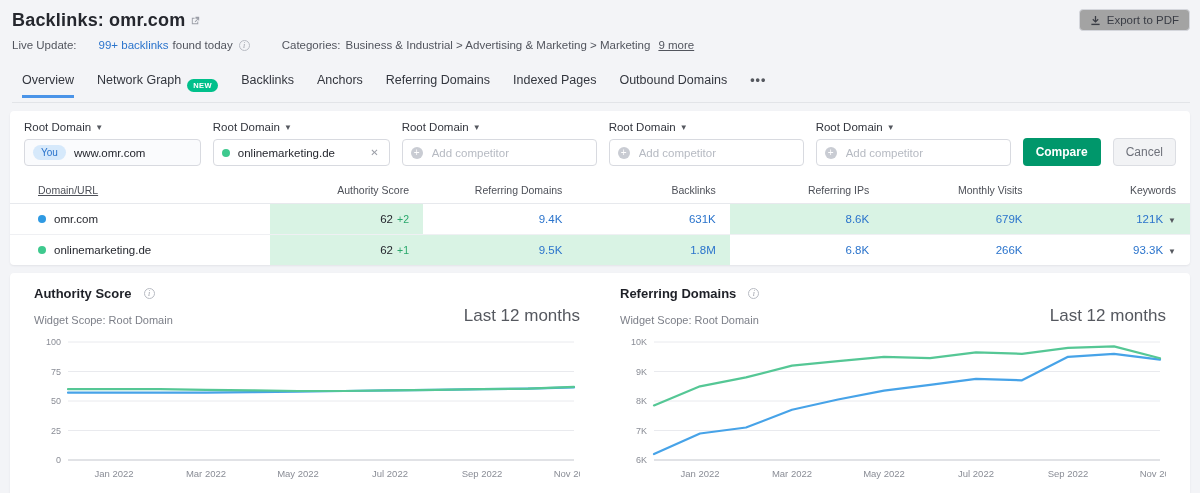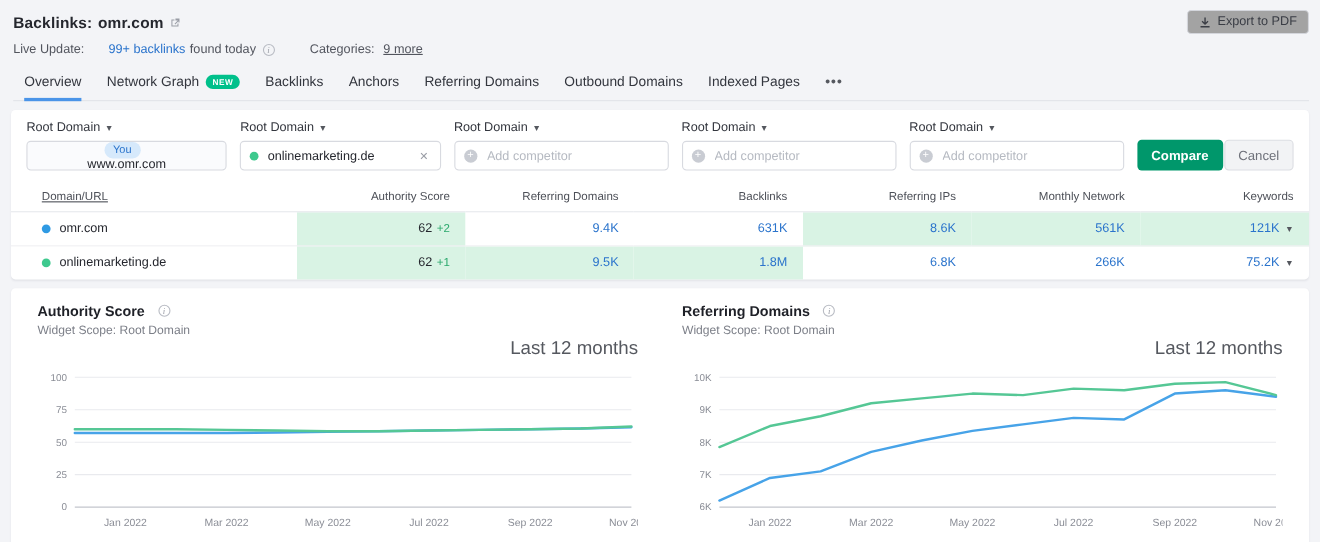--- a/index.html
+++ b/index.html
@@ -6,21 +6,21 @@
   html,body { margin:0; padding:0; }
   body {
     width:1200px; height:493px; overflow:hidden;
     background:#f3f4f7; color:#25272e;
     font-family:"Liberation Sans", sans-serif;
     font-size:12px;
   }
   
   .topbar { padding:9px 10px 0 12px; }
   .title-row { display:flex; align-items:center; }
-  .page-title { font-size:14px; font-weight:bold; letter-spacing:.2px;text-align:right; }
+  .page-title { font-size:18px; font-weight:bold; letter-spacing:.2px;text-align:right; }
   .page-title .domain { font-weight:bold; margin-left:5px; }
   .ext-icon { margin-left:5px; color:#9a9da6; display:inline-flex; }
   .spacer { flex:1; }
   .export-btn {
     display:inline-flex; align-items:center; gap:6px;
     border:1px solid #d4d6dc; border-radius:4px; background:#a3a3a3;
     padding:4px 10px; font-size:11.5px; color:#3a3d45; cursor:pointer;
   }
   .live-row { display:flex; align-items:flex-end; margin-top:8px; font-size:11.5px; color:#52555e; }
   .live-row .lnk { color:#2b74cc; text-decoration:none; margin:0 4px;padding-left:18px; }
@@ -31,44 +31,44 @@
   }
   .cats { margin-left:32px; display:flex; align-items:center; gap:5px; }
   .more-lnk { color:#52555e; text-decoration:underline; margin-left:3px; }
   
   .tabs { display:flex; align-items:center; gap:23px; margin-top:10px; padding:0 0 0 10px;
           border-bottom:1px solid #e2e4e8; }
   .tab { padding:6px 0 8px; font-size:12.5px; color:#33363e; cursor:pointer; white-space:nowrap;
          display:flex; align-items:center; gap:6px; border-bottom:3px solid transparent; margin-bottom:-1px; }
   .tab.active { border-bottom-color:#4a94e8; }
   .badge-new { background:#00c08b; color:#fff; font-size:7.5px; font-weight:bold;
-               padding:2px 6px; border-radius:8px; letter-spacing:.5px; }
+               padding:2px 6px; border-radius:8px; letter-spacing:.5px;margin-top:12px; }
   .tab.dots { font-weight:bold; letter-spacing:1px; color:#55585f; }
   
   .card { background:#fff; border-radius:4px; margin:8px 10px 0;
           box-shadow:0 1px 2px rgba(40,44,63,.08); }
   
   .filters { display:flex; align-items:flex-end; gap:12px; padding:10px 14px 12px; }
   .fcol { width:199px; }
   .flabel { font-size:11.5px; color:#33363e; margin-bottom:6px; display:flex; align-items:center; gap:4px; cursor:pointer; }
   .caret { font-size:8px; color:#55585f; }
   .fbox { height:27px; border:1px solid #d8dae0; border-radius:4px; background:#fff;
           display:flex; align-items:center; padding:0 8px; font-size:11.5px; }
-  .fbox.you-box { background:#fafbfd;flex-direction:column; }
+  .fbox.you-box { background:#fafbfd; }
   .you-pill { background:#d6e9fb; color:#2b74cc; font-size:10px; border-radius:8px;
               padding:2px 8px; margin-right:8px; }
   .dot { width:8px; height:8px; border-radius:50%; display:inline-block; flex:none; }
   .fbox .dot { margin-right:8px; }
   .fbox .val { flex:1; color:#25272e; }
   .x-btn { color:#9a9da6; font-size:10px; cursor:pointer; padding:2px; }
   .fbox input { border:none; outline:none; flex:1; font-size:11.5px; font-family:Liberation Sans, sans-serif; color:#25272e; background:transparent; }
   .fbox input::placeholder { color:#b6bac2; }
   .plus-circ { width:12px; height:12px; border-radius:50%; background:#c9ccd3; color:#fff;
                font-size:10px; line-height:12px; text-align:center; margin-right:7px; flex:none; }
-  .fbtns { display:flex; gap:1px; margin-left:auto; padding-bottom:0; }
+  .fbtns { display:flex; gap:12px; margin-left:auto; padding-bottom:0; }
   .btn-compare { background:#00976b; color:#fff; border:none; border-radius:4px;
                  padding:6px 13px; font-size:12px; font-weight:bold; cursor:pointer; }
   .btn-cancel { background:#f2f3f5; color:#6e717a; border:1px solid #dcdee3; border-radius:4px;
                 padding:6px 12px; font-size:12px; cursor:pointer; }
   
   table.cmp { width:100%; border-collapse:collapse; font-size:11.5px; }
   table.cmp th { font-weight:normal; color:#4d5058; font-size:10.5px; padding:6px 14px 7px;
                  border-bottom:1px solid #e7e9ed; text-align:right; white-space:nowrap; }
   table.cmp th:first-child { text-align:left; padding-left:28px;text-decoration:underline; }
   table.cmp td { padding:9px 14px; text-align:right; border-top:1px solid #eff0f3; white-space:nowrap; }
@@ -76,21 +76,21 @@
   td.hl { background:#d9f3e4; }
   .dcell { display:flex; align-items:center; gap:8px; }
   .tlink { color:#2b74cc; text-decoration:none; cursor:pointer; }
   .delta { color:#2aa86c; font-size:10.5px; margin-left:4px; }
   .kcaret { color:#55585f; font-size:8px; margin-left:5px; cursor:pointer; }
   
   .charts-wrap { display:flex; gap:40px; padding:13px 24px 4px; }
   .chart-box { width:546px; }
   .ch-title-row { display:flex; align-items:center; gap:6px; }
   .ch-title { font-size:13px; font-weight:bold; color:#1e2027; }
-  .ch-sub-row { display:flex; align-items:flex-start; margin-top:5px; margin-bottom:8px;flex-direction:column; }
+  .ch-sub-row { display:flex; align-items:flex-end; margin-top:5px; margin-bottom:8px; }
   .ch-sub { font-size:11px; color:#7c7f88; }
   .ch-range { margin-left:auto; font-size:17px; color:#55585f; }
   svg text { font-family:"Liberation Sans", sans-serif; }
   
   .legend { display:flex; justify-content:center; gap:22px; padding:8px 0 12px; }
   .leg-item { display:flex; align-items:center; gap:7px; cursor:pointer; }
   .chk { width:14px; height:14px; border-radius:3px; color:#fff; font-size:10px;
          display:flex; align-items:center; justify-content:center; }
   .leg-label { font-size:11.5px; color:#33363e; }
 </style>
@@ -117,20 +117,21 @@
       <span>Export to PDF</span>
     </button>
   </div>
   <div class="live-row">
     <span>Live Update:</span>
     <a class="lnk">99+ backlinks</a>
     <span>found today</span>
     <span class="info-i">i</span>
     <span class="cats">
       <span>Categories:</span>
+      <span>Business &amp; Industrial &gt; Advertising &amp; Marketing &gt; Marketing</span>
       <a class="more-lnk">9 more</a>
     </span>
   </div>
   <nav class="tabs" id="tabs">
       <span class="tab active">
         <span>Overview</span>
       </span>
       <span class="tab">
         <span>Network Graph</span>
         <span class="badge-new">NEW</span>
@@ -138,24 +139,24 @@
       <span class="tab">
         <span>Backlinks</span>
       </span>
       <span class="tab">
         <span>Anchors</span>
       </span>
       <span class="tab">
         <span>Referring Domains</span>
       </span>
       <span class="tab">
+        <span>Indexed Pages</span>
+      </span>
+      <span class="tab">
         <span>Outbound Domains</span>
-      </span>
-      <span class="tab">
-        <span>Indexed Pages</span>
       </span>
       <span class="tab dots">
         <span>•••</span>
       </span>
     </nav>
 </div>
 
 <div class="card">
   <div class="filters" id="filters">
 
@@ -216,52 +217,52 @@
       </div>
     </div>
   <table class="cmp">
     <thead>
         <tr id="thead-row">
           <th style="width: 22%;">Domain/URL</th>
           <th style="width: 13%;">Authority Score</th>
           <th style="width: 13%;">Referring Domains</th>
           <th style="width: 13%;">Backlinks</th>
           <th style="width: 13%;">Referring IPs</th>
-          <th style="width: 13%;">Monthly Network</th>
+          <th style="width: 13%;">Monthly Visits</th>
           <th style="width: 13%;">Keywords</th>
         </tr>
       </thead>
     <tbody id="tbody">
         <tr>
           <td>
             <span class="dcell">
               <span class="dot" style="background:#2f9ae3"></span>
               <span>omr.com</span>
             </span>
           </td>
           <td class="hl"><span>62</span><span class="delta">+2</span></td>
           <td><a class="tlink">9.4K</a></td>
           <td><a class="tlink">631K</a></td>
           <td class="hl"><a class="tlink">8.6K</a></td>
-          <td class="hl"><a class="tlink">561K</a></td>
+          <td class="hl"><a class="tlink">679K</a></td>
           <td class="hl"><a class="tlink">121K</a><span class="kcaret">▼</span></td>
         </tr>
         <tr>
           <td>
             <span class="dcell">
               <span class="dot" style="background:#3ec98e"></span>
               <span>onlinemarketing.de</span>
             </span>
           </td>
           <td class="hl"><span>62</span><span class="delta">+1</span></td>
           <td class="hl"><a class="tlink">9.5K</a></td>
           <td class="hl"><a class="tlink">1.8M</a></td>
           <td><a class="tlink">6.8K</a></td>
           <td><a class="tlink">266K</a></td>
-          <td><a class="tlink">75.2K</a><span class="kcaret">▼</span></td>
+          <td><a class="tlink">93.3K</a><span class="kcaret">▼</span></td>
         </tr>
       </tbody>
   </table>
 </div>
 
 <div class="card">
   <div class="charts-wrap" id="charts">
       <div class="chart-box"><div class="ch-title-row">
           <span class="ch-title">Authority Score</span>
           <span class="info-i">i</span>

